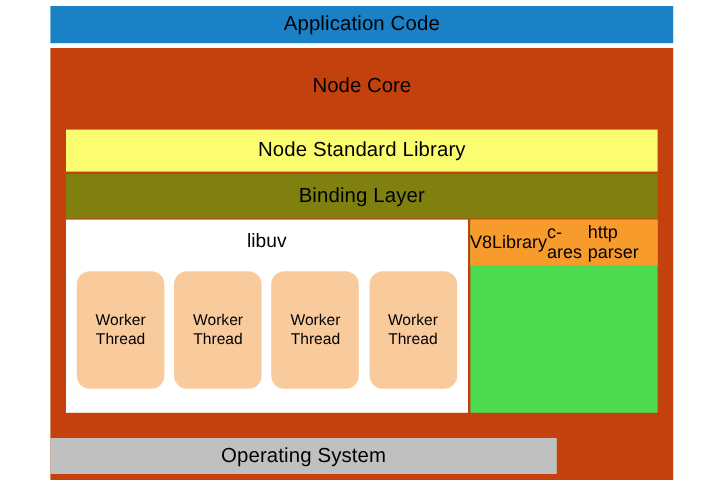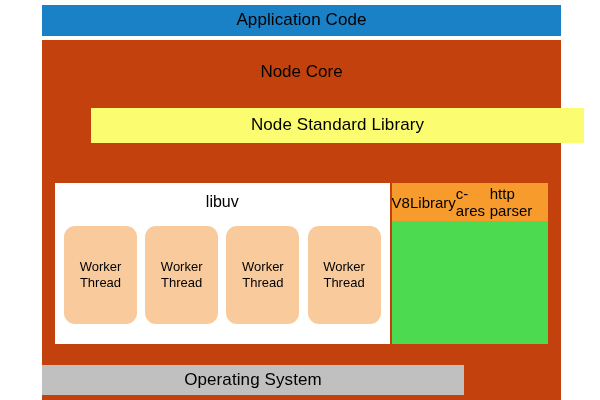--- a/index.html
+++ b/index.html
@@ -68,21 +68,20 @@
     color: #000000;
   }
 
   
   #node-standard-library {
     left: 13px;
     top: 68px;
     width: 493px;
     height: 35px;
     background: #fcfc70;
-    margin-left: 36px;
   }
 
   
   #binding-layer {
     left: 13px;
     top: 105px;
     width: 493px;
     height: 37px;
     background: #7f8010;
   }
@@ -188,20 +187,23 @@
   </div>
 
   <div class="band" id="node-core">
 
     <div id="node-core-label">Node Core</div>
 
     <div class="band" id="node-standard-library">
       <span class="band-label">Node Standard Library</span>
     </div>
 
+    <div class="band" id="binding-layer">
+      <span class="band-label">Binding Layer</span>
+    </div>
 
     <div id="lower-row">
 
       <div id="libuv-panel">
         <div id="libuv-label">libuv</div>
 
         <div id="worker-threads">
           <div class="worker-thread">
             <span>Worker</span>
             <span>Thread</span>

